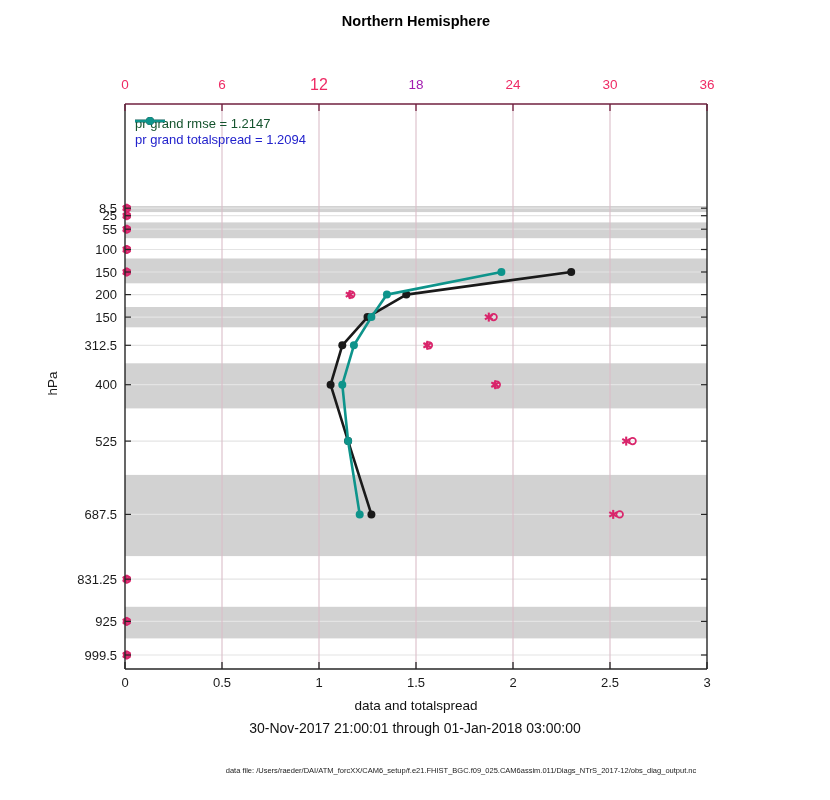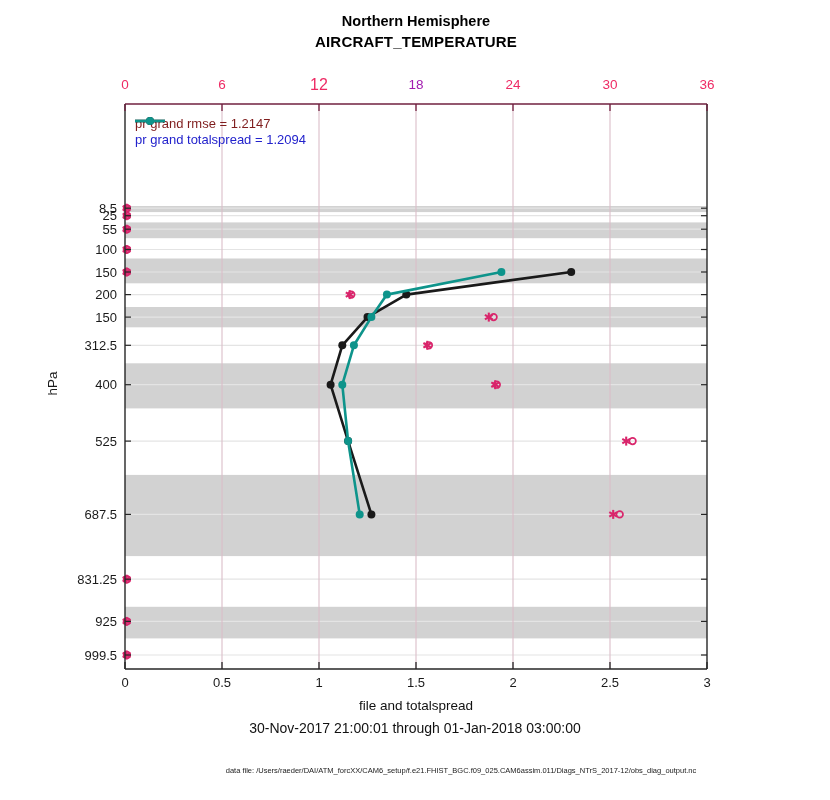--- a/index.html
+++ b/index.html
@@ -22,21 +22,20 @@
   .ylab{left:40px;top:376px;font-size:13.5px;color:#1a1a1a;transform:rotate(-90deg);transform-origin:center;}
   .xlab{left:125px;width:582px;top:698px;text-align:center;font-size:13.5px;color:#111;}
   .dateline{left:0px;width:830px;top:720px;text-align:center;font-size:14px;color:#111;}
   .datafile{left:0px;width:830px;top:766px;text-align:center;font-size:7.5px;color:#222;padding-left:46px;}
 </style>
 </head>
 <body>
 
 <div class="figure">
   <div class="abs title1">Northern Hemisphere</div>
-  <div class="abs title2">AIRCRAFT_TEMPERATURE</div>
 
   <div class="abs plot">
     <svg id="plot-svg" width="582" height="565">
         <g>
           <rect x="0" y="102.0" width="582" height="6.1" fill="#d2d2d2"></rect>
           <rect x="0" y="118.4" width="582" height="15.8" fill="#d2d2d2"></rect>
           <rect x="0" y="154.5" width="582" height="24.8" fill="#d2d2d2"></rect>
           <rect x="0" y="203.0" width="582" height="20.3" fill="#d2d2d2"></rect>
           <rect x="0" y="259.3" width="582" height="45.1" fill="#d2d2d2"></rect>
           <rect x="0" y="370.9" width="582" height="81.2" fill="#d2d2d2"></rect>
@@ -217,21 +216,21 @@
           <line x1="0" x2="6" y1="551.0" y2="551.0" stroke="#262626" stroke-width="1.2"></line>
           <line x1="576" x2="582" y1="551.0" y2="551.0" stroke="#262626" stroke-width="1.2"></line>
         </g>
       </svg>
     <div class="legend">
       <div class="legend-row">
         <svg width="30" height="12">
           <line class="sw-line" x1="0" y1="6" x2="30" y2="6" stroke-width="2.6" stroke="#1a1a1a"></line>
           <circle class="sw-dot" cx="15" cy="6" r="4" fill="#1a1a1a"></circle>
         </svg>
-        <span class="legend-label" style="color: #7f1d1d;">pr grand rmse = 1.2147</span>
+        <span class="legend-label" style="color: #14532d;">pr grand rmse = 1.2147</span>
       </div>
       <div class="legend-row">
         <svg width="30" height="12">
           <line class="sw-line" x1="0" y1="6" x2="30" y2="6" stroke-width="2.6" stroke="#0e948b"></line>
           <circle class="sw-dot" cx="15" cy="6" r="4" fill="#0e948b"></circle>
         </svg>
         <span class="legend-label" style="color: rgb(34, 34, 204);">pr grand totalspread = 1.2094</span>
       </div>
     </div>
   </div>
@@ -261,16 +260,16 @@
       <div class="tick-label left" style="left: 47px; top: 337.793px; width: 70px;">312.5</div>
       <div class="tick-label left" style="left: 47px; top: 377.242px; width: 70px;">400</div>
       <div class="tick-label left" style="left: 47px; top: 433.597px; width: 70px;">525</div>
       <div class="tick-label left" style="left: 47px; top: 506.86px; width: 70px;">687.5</div>
       <div class="tick-label left" style="left: 47px; top: 571.669px; width: 70px;">831.25</div>
       <div class="tick-label left" style="left: 47px; top: 613.936px; width: 70px;">925</div>
       <div class="tick-label left" style="left: 47px; top: 647.524px; width: 70px;">999.5</div>
     </div>
 
   <div class="abs ylab">hPa</div>
-  <div class="abs xlab">file and totalspread</div>
+  <div class="abs xlab">data and totalspread</div>
   <div class="abs dateline">30-Nov-2017 21:00:01 through 01-Jan-2018 03:00:00</div>
   <div class="abs datafile">data file: /Users/raeder/DAI/ATM_forcXX/CAM6_setup/f.e21.FHIST_BGC.f09_025.CAM6assim.011/Diags_NTrS_2017-12/obs_diag_output.nc</div>
 </div>
 
 </body></html>

